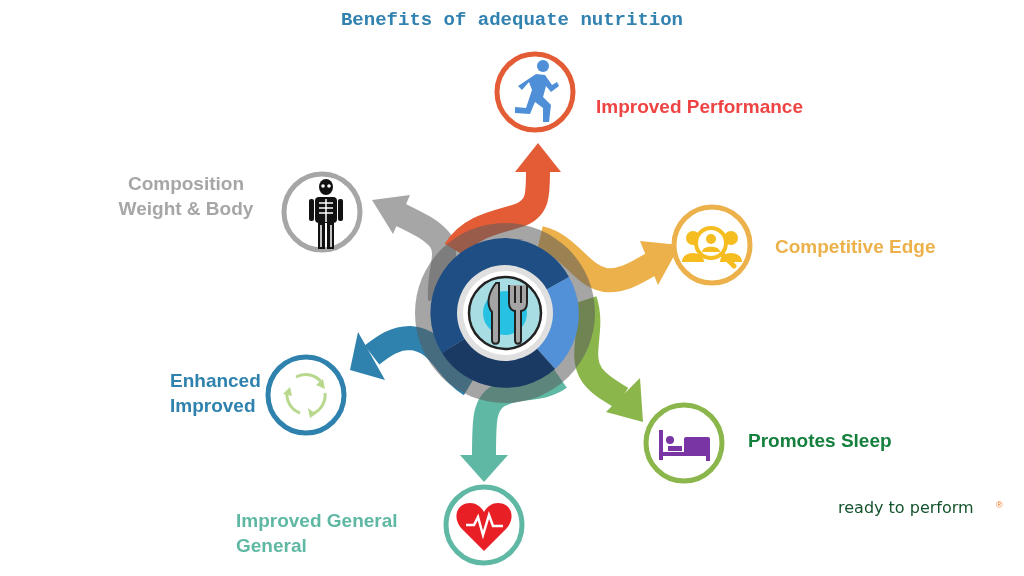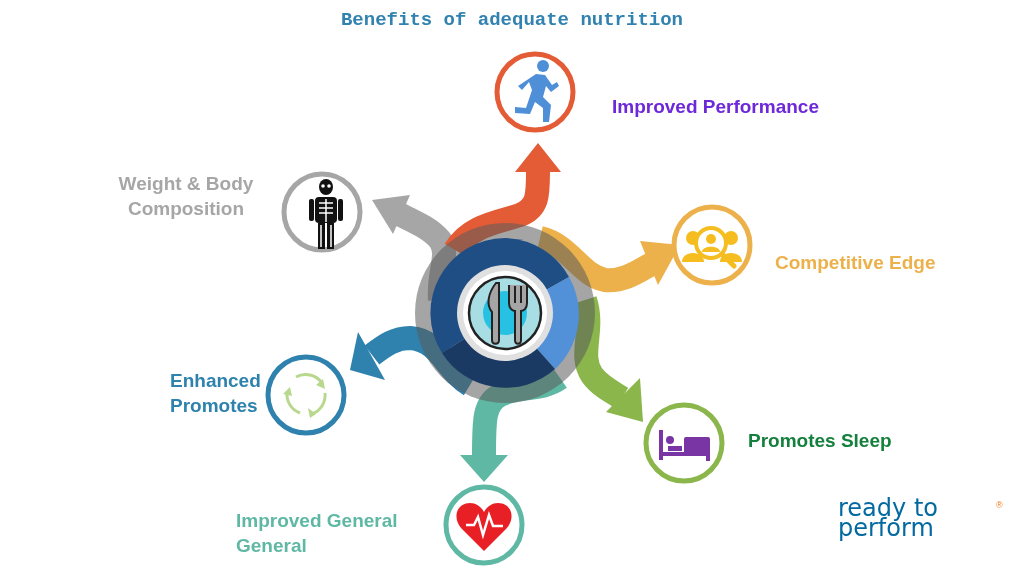--- a/index.html
+++ b/index.html
@@ -5,21 +5,21 @@
     html, body { margin: 0; padding: 0; background: #ffffff; }
     body { width: 1024px; height: 576px; position: relative; overflow: hidden; font-family: "Liberation Sans", sans-serif; }
     .title { position: absolute; left: 0; top: 9px; width: 1024px; text-align: center; font-weight: bold; font-size: 19px; color: #3182b0; font-family: Liberation Mono, monospace; }
     .label { position: absolute; font-weight: bold; font-size: 19px; line-height: 25px; }
     svg.diagram { position: absolute; left: 0; top: 0; }
     .logo { position: absolute; left: 838px; top: 500px; width: 180px; }
     .logo-main { font-family: "DejaVu Sans", sans-serif; font-weight: bold; font-size: 42px; line-height: 40px; letter-spacing: -1px; }
     .logo-main .a { color: #1fb6e8; }
     .logo-main .b { color: #f47a20; }
     .logo-reg { position: absolute; left: 158px; top: 0px; font-size: 9px; color: #f47a20; }
-    .logo-tag { font-family: "DejaVu Sans", sans-serif; font-size: 24px; color: #0369a1; line-height: 20px; margin-top: -2px; }
+    .logo-tag { font-family: "DejaVu Sans", sans-serif; font-size: 16px; color: #14532d; line-height: 20px; margin-top: -2px; }
   </style>
 </head>
 <body>
 
 <div class="title">Benefits of adequate nutrition</div>
 
 <svg class="diagram" width="1024" height="576" viewBox="0 0 1024 576">
 
   <g>
     <path d="M 440 300 C 438 270, 450 255, 440 240 C 430 228, 415 222, 395 212" fill="none" stroke="#a6a6a6" stroke-width="24"></path>
@@ -134,32 +134,32 @@
         <line x1="319" y1="213" x2="333" y2="213"></line>
         <line x1="321" y1="225" x2="321" y2="247"></line>
         <line x1="331" y1="225" x2="331" y2="247"></line>
       </g>
       <circle cx="323" cy="186" r="1.8" fill="#fff"></circle>
       <circle cx="329" cy="186" r="1.8" fill="#fff"></circle>
     </g>
   </g>
 </svg>
 
-<div class="label" style="left:612px; top:94px; color:#6d28d9;">Improved Performance</div>
-<div class="label" style="left:775px; top:234px; color:#ecb14a;margin-top:16px;">Competitive Edge</div>
+<div class="label" style="left:596px; top:94px; color:#ef4444;">Improved Performance</div>
+<div class="label" style="left:775px; top:234px; color:#ecb14a;">Competitive Edge</div>
 <div class="label" style="left:748px; top:428px; color:#15803d;">Promotes Sleep</div>
 <div class="label" style="left:236px; top:508px; width:200px; text-align:left; color:#5fb8a4;">
   <div>Improved General</div>
   <div>General</div>
 </div>
 <div class="label" style="left:124px; top:368px; color:#2e82ad;margin-left:46px;">
   <div>Enhanced</div>
-  <div>Promotes</div>
+  <div>Improved</div>
 </div>
 <div class="label" style="left:100px; top:171px; width:172px; text-align:center; color:#a6a6a6;">
+  <div>Composition</div>
   <div>Weight &amp; Body</div>
-  <div>Composition</div>
 </div>
 
 <div class="logo">
   <span class="logo-reg">®</span>
   <div class="logo-tag">ready to perform</div>
 </div>
 
 </body></html>

